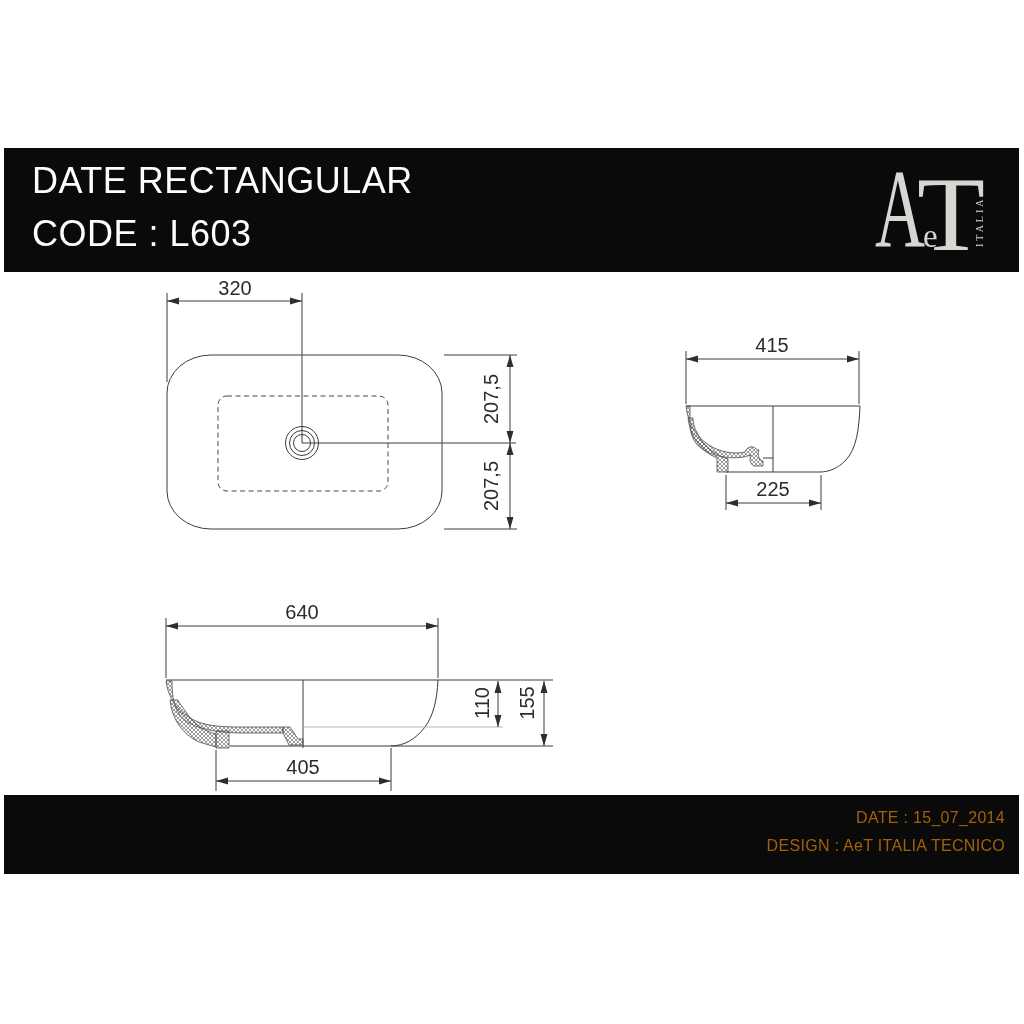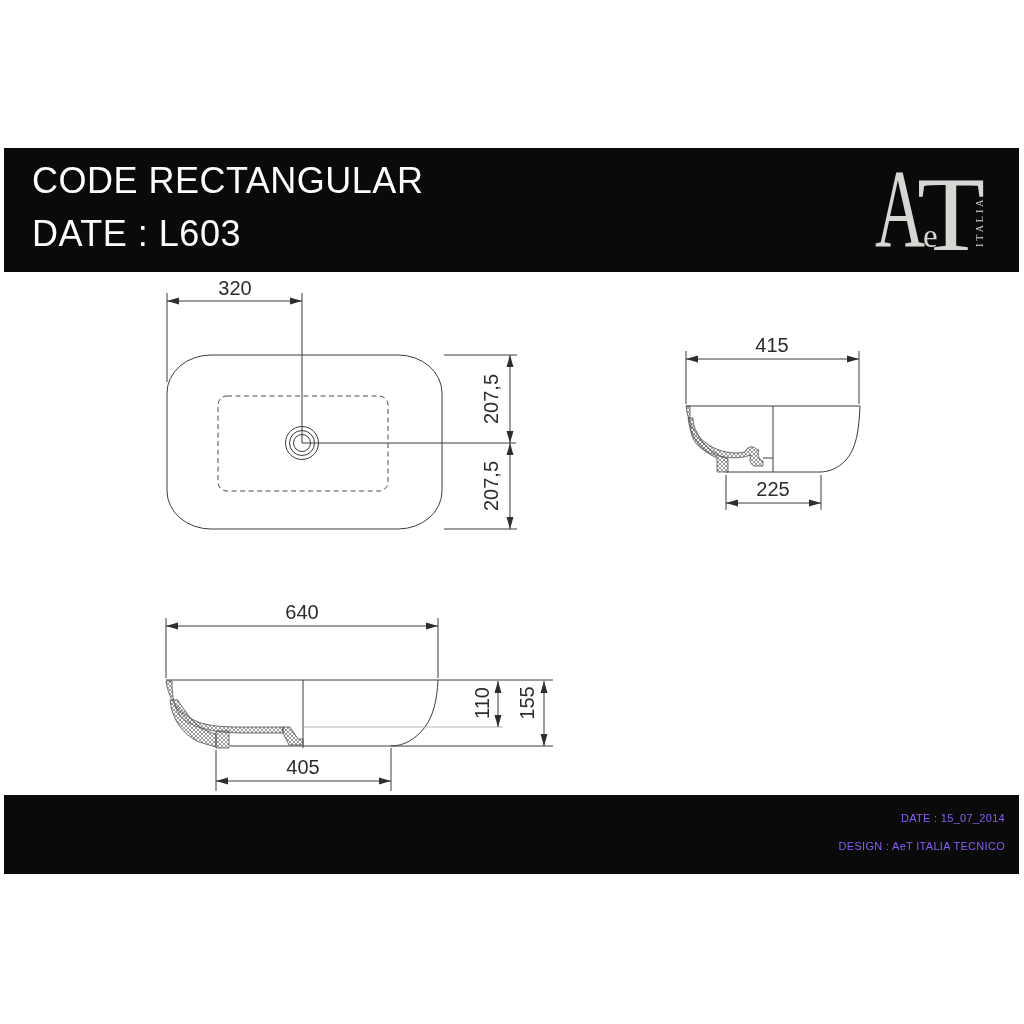--- a/index.html
+++ b/index.html
@@ -7,39 +7,39 @@
   .page{position:relative;width:1024px;height:1024px;overflow:hidden;background:#ffffff;}
 
   .bar{position:absolute;left:4px;right:5px;background:#0a0a0a;color:#f4f4f4;box-sizing:border-box;}
   .header-bar{top:148px;height:124px;}
   .titles{position:absolute;left:28px;top:6px;font-size:36px;line-height:53px;
           letter-spacing:0.5px;color:#fdfdfd;white-space:nowrap;}
   .logo-wrap{position:absolute;right:16px;top:19px;width:130px;height:100px;}
   .logo-wrap text{fill:#d8d6d2;font-family:"Liberation Serif",serif;}
 
   .footer-bar{top:795px;height:79px;text-align:right;padding:9px 14px 0 0;
-              font-size:11px;line-height:28px;letter-spacing:0.3px;color:#8b5cf6;white-space:nowrap;}
+              font-size:16px;line-height:28px;letter-spacing:0.3px;color:#a16207;white-space:nowrap;}
 
   svg.drawing{position:absolute;left:0;top:0;width:1024px;height:1024px;display:block;}
   .ln{stroke:#3c3c3c;stroke-width:1;fill:none;}
   .dash{stroke-dasharray:5 3.5;stroke:#4a4a4a;}
   .grayln{stroke:#b5b5b5;}
   .arr{fill:#2e2e2e;stroke:none;}
   .dim{font-family:"Liberation Sans",sans-serif;font-size:20px;fill:#2c2c2c;stroke:none;}
   .hatchfill{fill:url(#xh);stroke:#4c4c4c;stroke-width:0.8;}
 </style>
 </head>
 <body>
 
 <div class="page">
 
   <header class="bar header-bar">
     <div class="titles">
-      <div>CODE RECTANGULAR</div>
-      <div>DATE : L603</div>
+      <div>DATE RECTANGULAR</div>
+      <div>CODE : L603</div>
     </div>
     <div class="logo-wrap">
       <svg width="130" height="100" viewBox="0 0 130 100">
         <text x="2" y="80" font-size="112" textLength="50" lengthAdjust="spacingAndGlyphs">A</text>
         <text x="44" y="83" font-size="106" textLength="68" lengthAdjust="spacingAndGlyphs">T</text>
         <text x="50" y="80" font-size="33">e</text>
         <text x="110" y="80" font-size="10" letter-spacing="3" transform="rotate(-90 110 80)">ITALIA</text>
       </svg>
     </div>
   </header>

